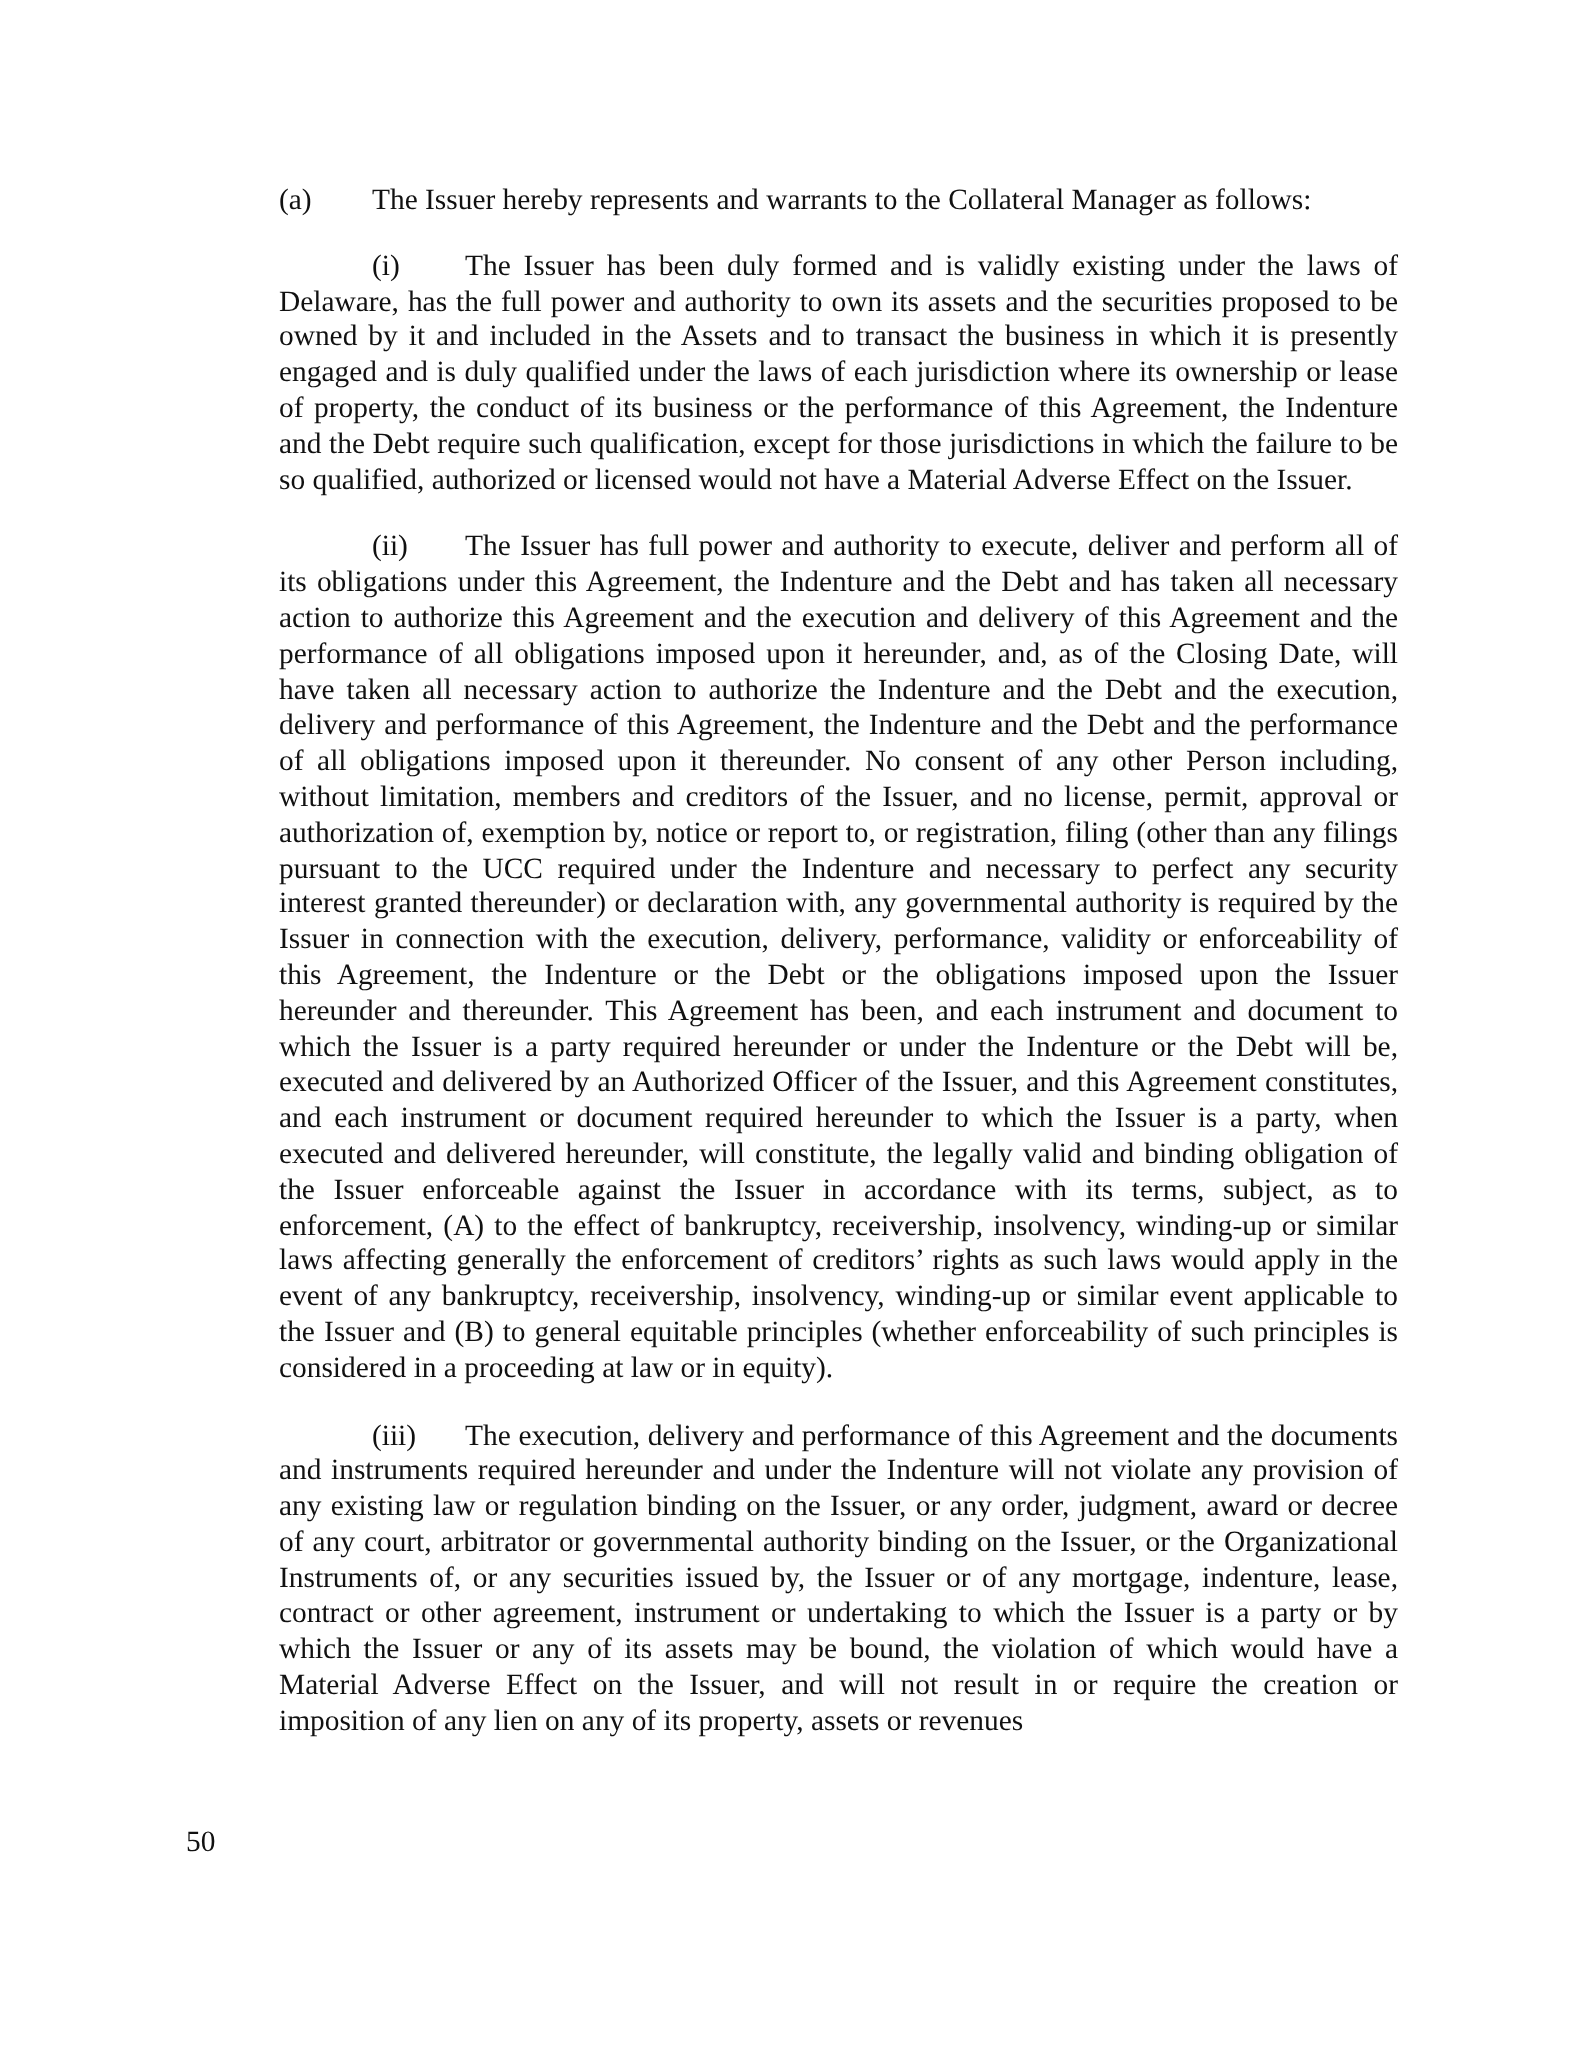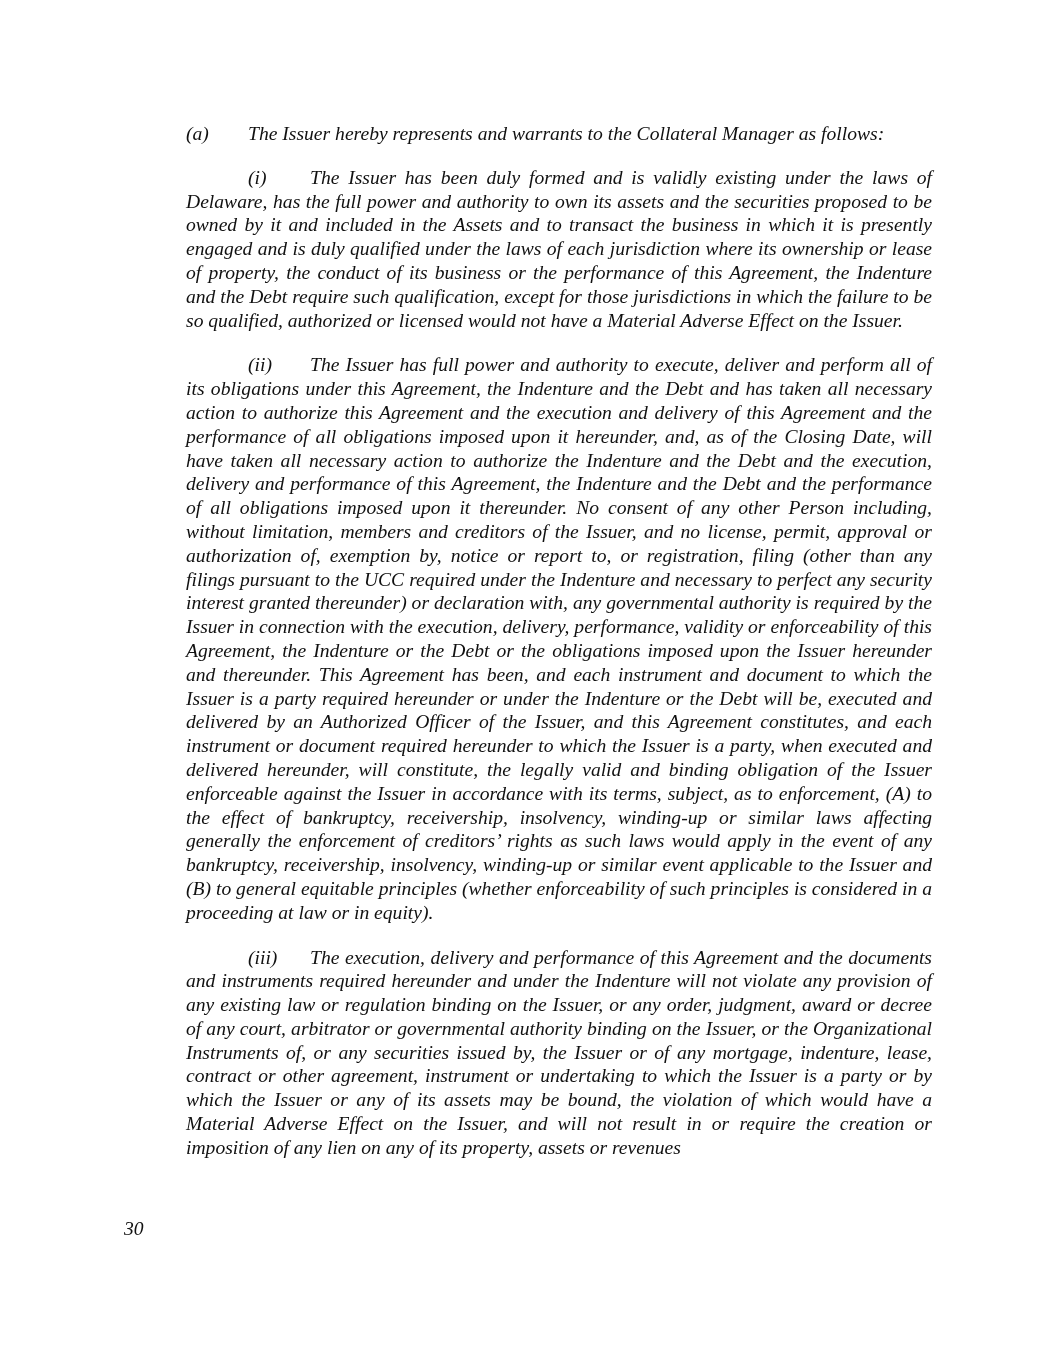--- a/index.html
+++ b/index.html
@@ -13,21 +13,20 @@
       position: relative;
       overflow: hidden;
       font-family: "Liberation Serif", "DejaVu Serif", serif;
       color: #111111;
     }
     .page {
       position: absolute;
       left: 0; top: 0;
       width: 1055px; height: 1365px;
       background: #ffffff;
-      font-style: italic;
     }
     .content {
       position: absolute;
       left: 186px;
       top: 122px;
       width: 746px;
       font-size: 19.6px;
       line-height: 23.8px;
     }
     .para-a {
@@ -74,14 +73,14 @@
     <p class="sub">
       <span class="num">(ii)</span><span>The Issuer has full power and authority to execute, deliver and perform all of its obligations under this Agreement, the Indenture and the Debt and has taken all necessary action to authorize this Agreement and the execution and delivery of this Agreement and the performance of all obligations imposed upon it hereunder, and, as of the Closing Date, will have taken all necessary action to authorize the Indenture and the Debt and the execution, delivery and performance of this Agreement, the Indenture and the Debt and the performance of all obligations imposed upon it thereunder.  No consent of any other Person including, without limitation, members and creditors of the Issuer, and no license, permit, approval or authorization of, exemption by, notice or report to, or registration, filing (other than any filings pursuant to the UCC required under the Indenture and necessary to perfect any security interest granted thereunder) or declaration with, any governmental authority is required by the Issuer in connection with the execution, delivery, performance, validity or enforceability of this Agreement, the Indenture or the Debt or the obligations imposed upon the Issuer hereunder and thereunder.  This Agreement has been, and each instrument and document to which the Issuer is a party required hereunder or under the Indenture or the Debt will be, executed and delivered by an Authorized Officer of the Issuer, and this Agreement constitutes, and each instrument or document required hereunder to which the Issuer is a party, when executed and delivered hereunder, will constitute, the legally valid and binding obligation of the Issuer enforceable against the Issuer in accordance with its terms, subject, as to enforcement, (A) to the effect of bankruptcy, receivership, insolvency, winding-up or similar laws affecting generally the enforcement of creditors’ rights as such laws would apply in the event of any bankruptcy, receivership, insolvency, winding-up or similar event applicable to the Issuer and (B) to general equitable principles (whether enforceability of such principles is considered in a proceeding at law or in equity).</span>
     </p>
 
     <p class="sub">
       <span class="num">(iii)</span><span>The execution, delivery and performance of this Agreement and the documents and instruments required hereunder and under the Indenture will not violate any provision of any existing law or regulation binding on the Issuer, or any order, judgment, award or decree of any court, arbitrator or governmental authority binding on the Issuer, or the Organizational Instruments of, or any securities issued by, the Issuer or of any mortgage, indenture, lease, contract or other agreement, instrument or undertaking to which the Issuer is a party or by which the Issuer or any of its assets may be bound, the violation of which would have a Material Adverse Effect on the Issuer, and will not result in or require the creation or imposition of any lien on any of its property, assets or revenues</span>
     </p>
 
   </div>
 
-  <div class="page-number">30</div>
+  <div class="page-number">50</div>
 </div>
 
 </body></html>

